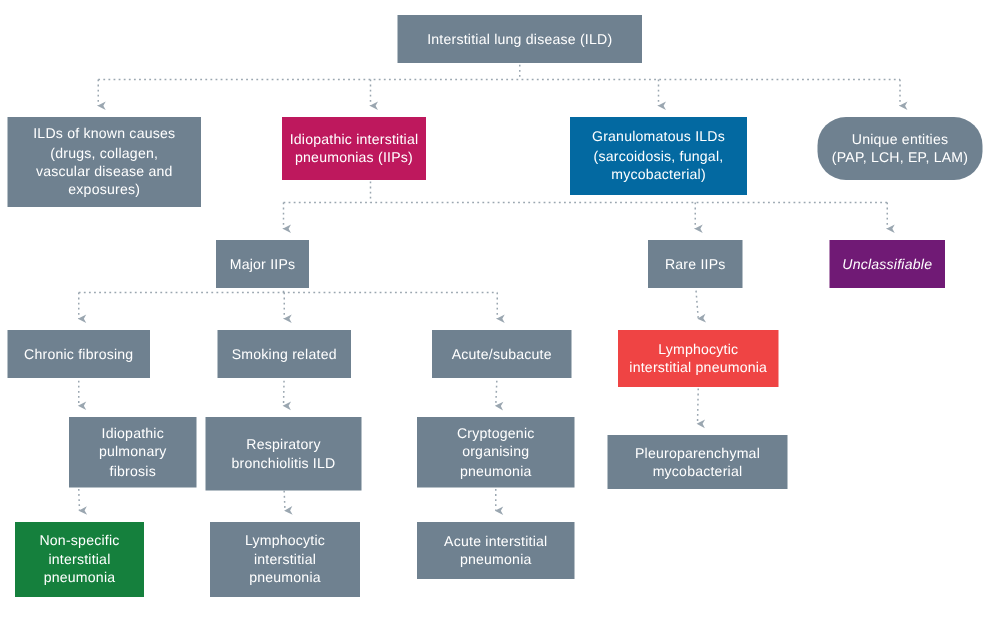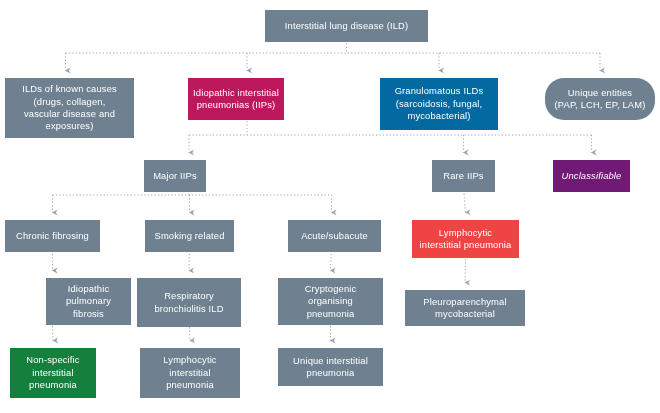--- a/index.html
+++ b/index.html
@@ -104,15 +104,15 @@
 organising
 pneumonia</div>
     <div class="node" style="left: 405px; top: 290px; width: 120px; height: 36px; background: rgb(111, 129, 144); color: rgb(255, 255, 255);">Pleuroparenchymal
 mycobacterial</div>
     <div class="node" style="left: 10px; top: 348px; width: 86px; height: 50px; background: #15803d; color: rgb(255, 255, 255);">Non-specific
 interstitial
 pneumonia</div>
     <div class="node" style="left: 140px; top: 348px; width: 100px; height: 50px; background: rgb(111, 129, 144); color: rgb(255, 255, 255);">Lymphocytic
 interstitial
 pneumonia</div>
-    <div class="node" style="left: 278px; top: 348px; width: 105px; height: 38px; background: rgb(111, 129, 144); color: rgb(255, 255, 255);">Unique interstitial
+    <div class="node" style="left: 278px; top: 348px; width: 105px; height: 38px; background: rgb(111, 129, 144); color: rgb(255, 255, 255);">Acute interstitial
 pneumonia</div>
   </div>
 
 </body></html>

